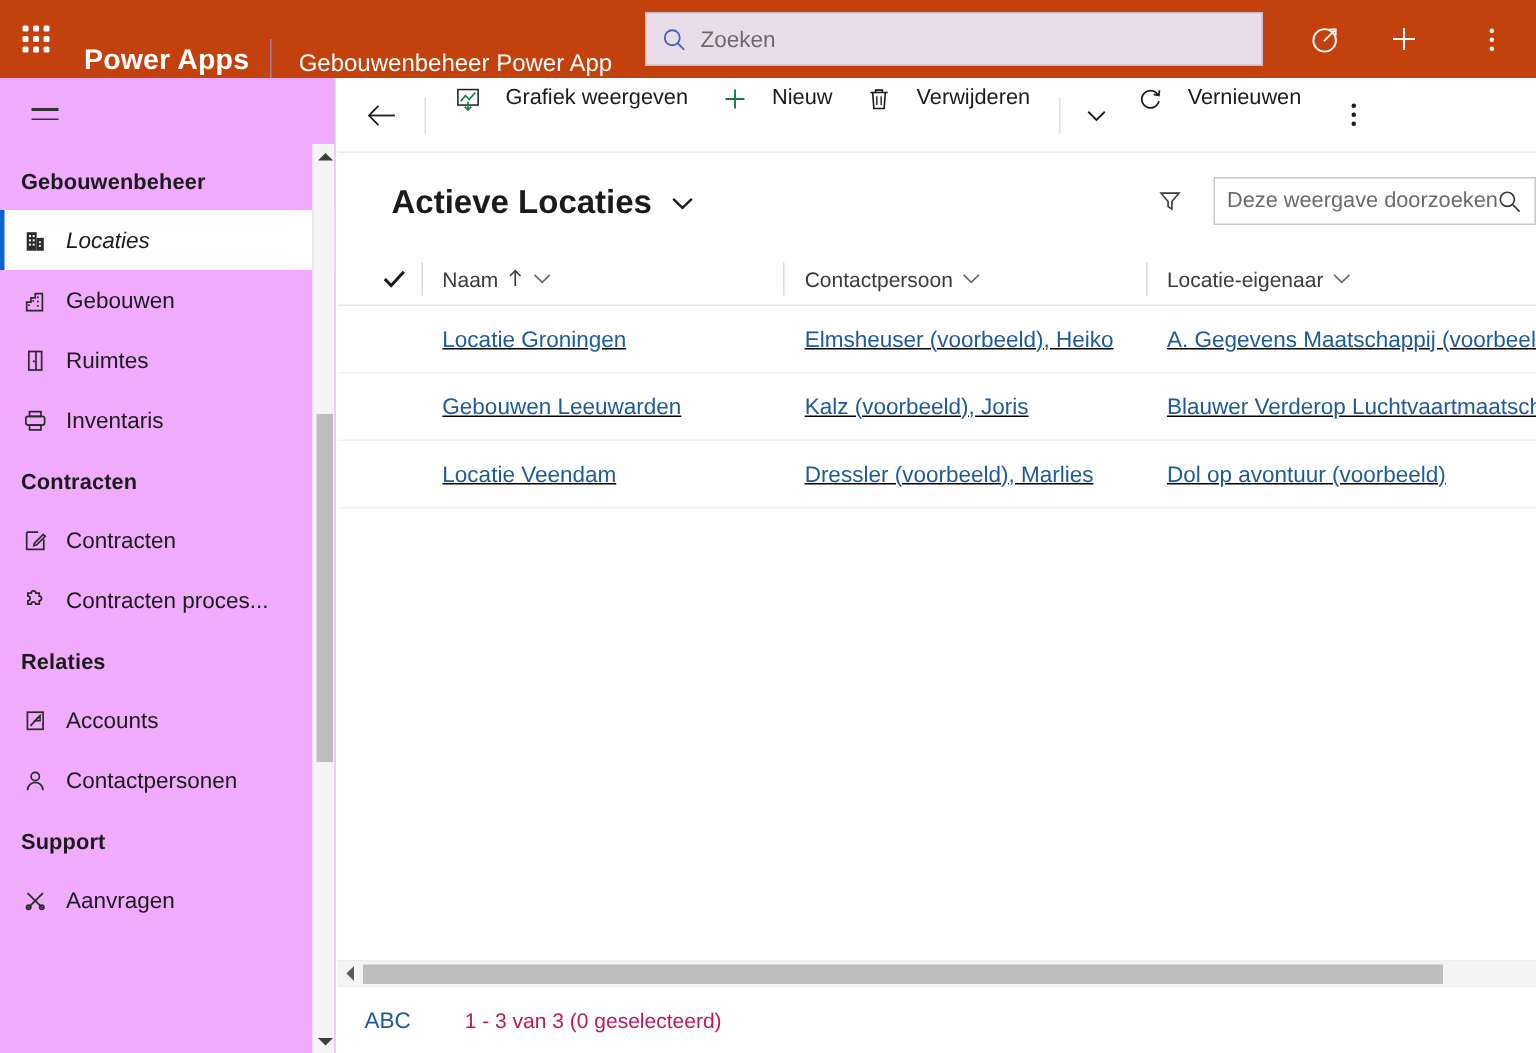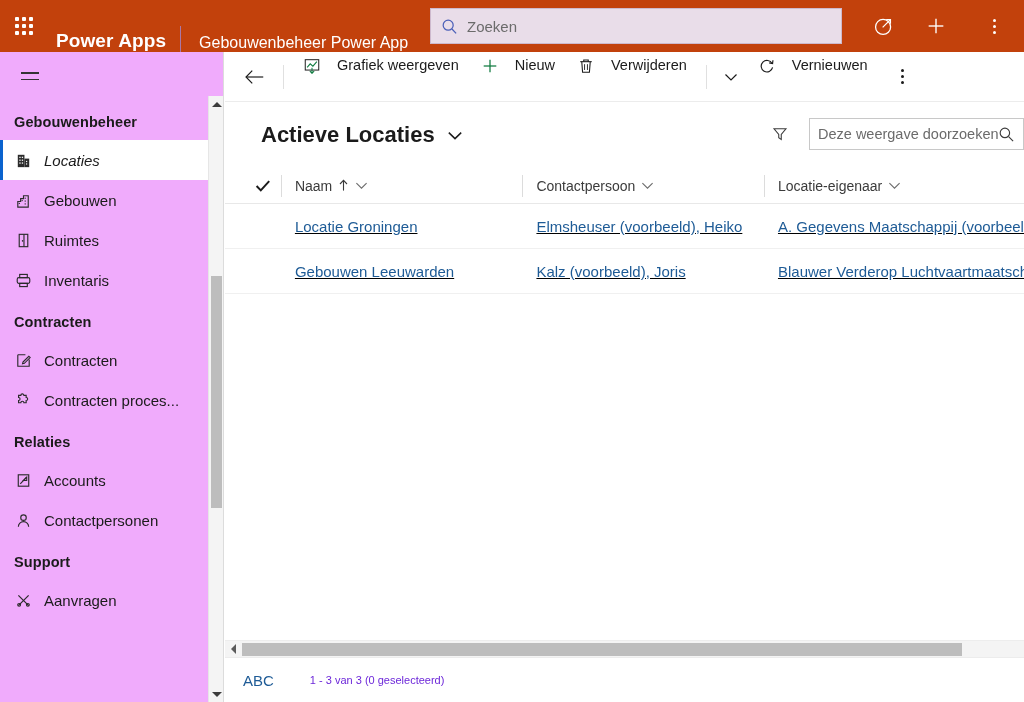--- a/index.html
+++ b/index.html
@@ -267,21 +267,21 @@
   
   .footer {
     position: absolute; left: 0; bottom: 0;
     width: 799px; height: 45px;
     background: #fff;
     border-top: 1px solid #ececec;
     display: flex; align-items: center;
     padding-left: 18px; gap: 36px;
   }
   .abc { font-size: 15px; color: #1e5b96; cursor: pointer; }
-  .reccount { font-size: 11px; color: #6d28d9; }
+  .reccount { font-size: 14px; color: #be185d; }
 
   svg { display: block; }
 </style>
 </head>
 <body>
 
 <div id="app">
 
   <div class="topbar">
     <div class="waffle">
@@ -619,20 +619,26 @@
         <div class="gcell col-owner">A. Gegevens Maatschappij (voorbeeld)</div>
       </div>
 
       <div class="grow">
         <div class="gcell sel"></div>
         <div class="gcell col-naam">Gebouwen Leeuwarden</div>
         <div class="gcell col-contact">Kalz (voorbeeld), Joris</div>
         <div class="gcell col-owner">Blauwer Verderop Luchtvaartmaatschappij</div>
       </div>
 
+      <div class="grow">
+        <div class="gcell sel"></div>
+        <div class="gcell col-naam">Locatie Veendam</div>
+        <div class="gcell col-contact">Dressler (voorbeeld), Marlies</div>
+        <div class="gcell col-owner">Dol op avontuur (voorbeeld)</div>
+      </div>
     </div>
 
     <div class="hscroll">
       <div class="hs-arrow">
           <span class="tri left"></span>
         </div>
       <div class="hs-thumb"></div>
     </div>
 
     <div class="footer">

